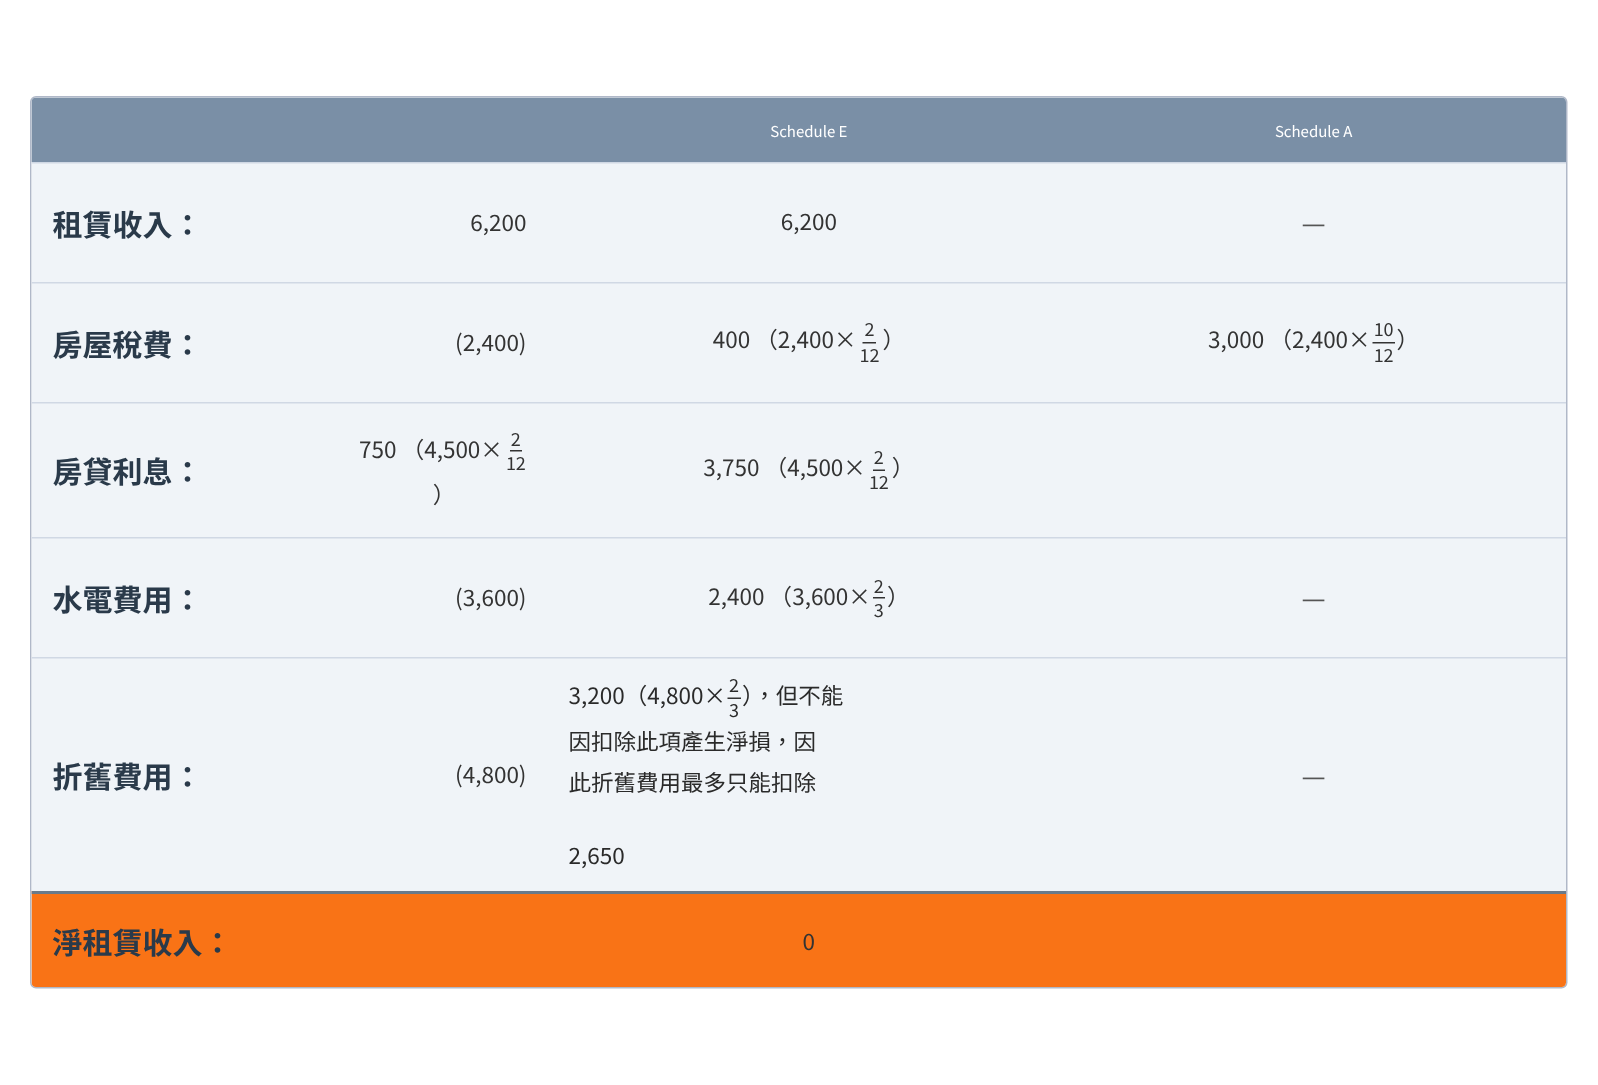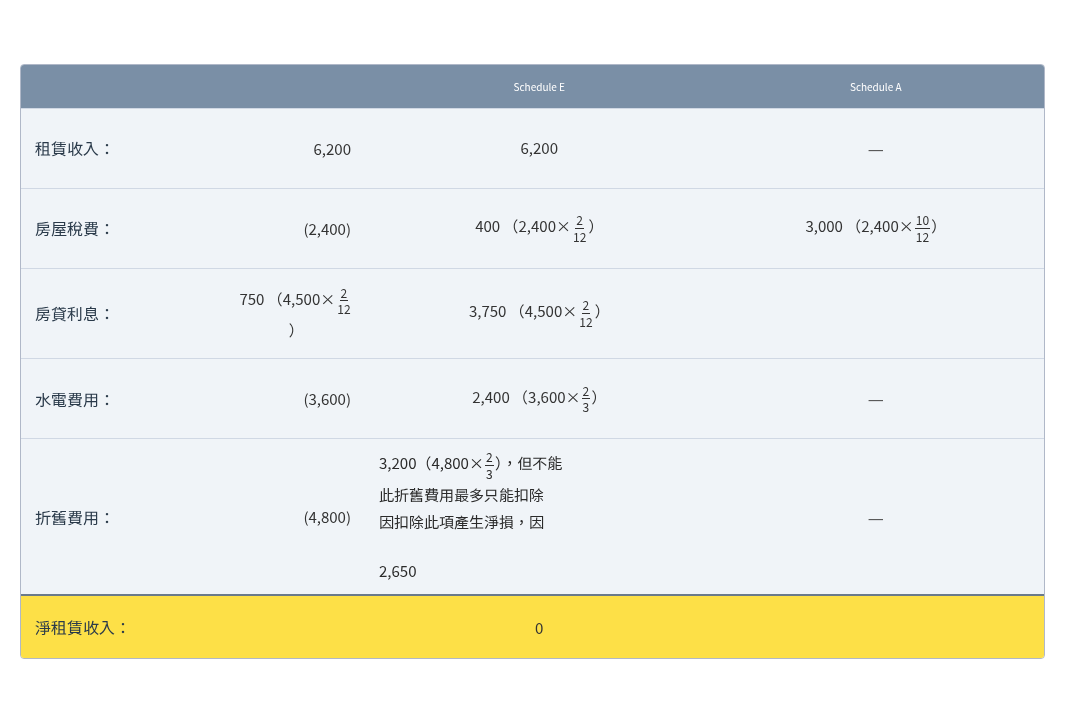--- a/index.html
+++ b/index.html
@@ -36,31 +36,31 @@
     .data-row {
       display: grid;
       grid-template-columns: 200px 150px 1fr 1fr;
       border-top: 1px solid #d0d8e4;
       background: #f0f4f8;
       align-items: center;
       min-height: 80px;
     }
     .data-row.last-row {
       border-top: 2px solid #6a7a8a;
-      background: #fde047;
+      background: #f97316;
       min-height: 64px;
     }
     .cell {
       padding: 16px 14px;
       font-size: 15px;
       color: #2a2a2a;
     }
     .cell-label {
-      font-size: 16px;
-      font-weight: 400;
+      font-size: 20px;
+      font-weight: 700;
       color: #2a3a4a;
     }
     .cell-amount {
       text-align: right;
       padding-right: 20px;
       font-size: 15px;
       color: #333;
     }
     .cell-schedule {
       text-align: center;
@@ -178,22 +178,22 @@
   <div class="data-row" style="align-items:center; min-height:140px;">
     <div class="cell cell-label">折舊費用：</div>
     <div class="cell cell-amount">(4,800)</div>
     <div class="cell depreciation-note">
       <div>
         <span>3,200（4,800×</span><span class="fraction">
             <span class="numer">2</span>
             <span class="denom">3</span>
           </span><span>），但不能</span>
       </div>
+      <div>因扣除此項產生淨損，因</div>
       <div>此折舊費用最多只能扣除</div>
-      <div>因扣除此項產生淨損，因</div>
       <div class="amount-line">2,650</div>
     </div>
     <div class="cell cell-schedule">
       <span class="dash">—</span>
     </div>
   </div>
 
   <div class="data-row last-row">
     <div class="cell cell-label" style="grid-column: span 2;">淨租賃收入：</div>
     <div class="cell cell-schedule">0</div>

